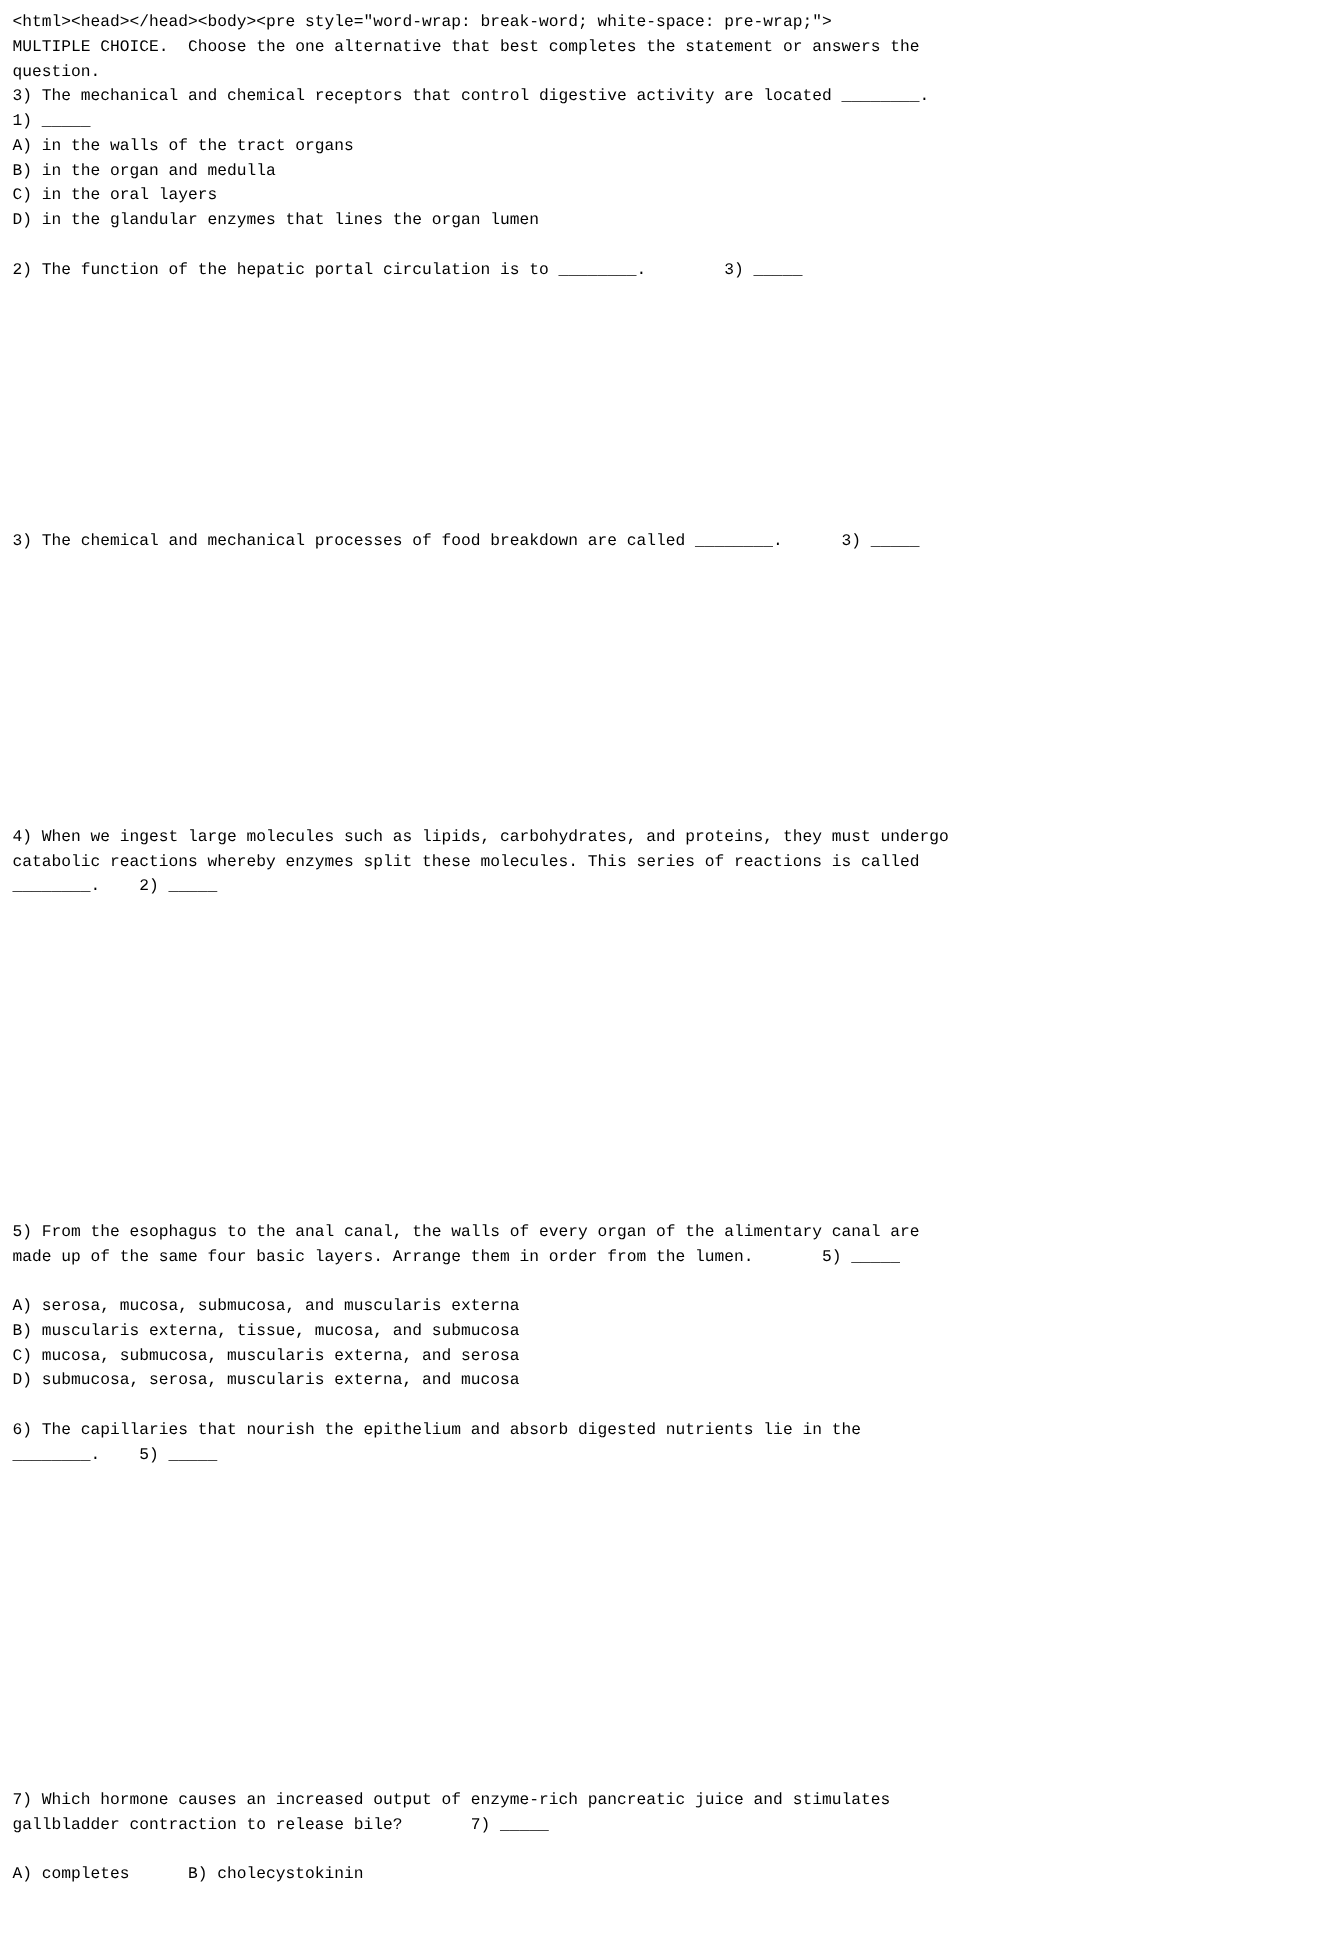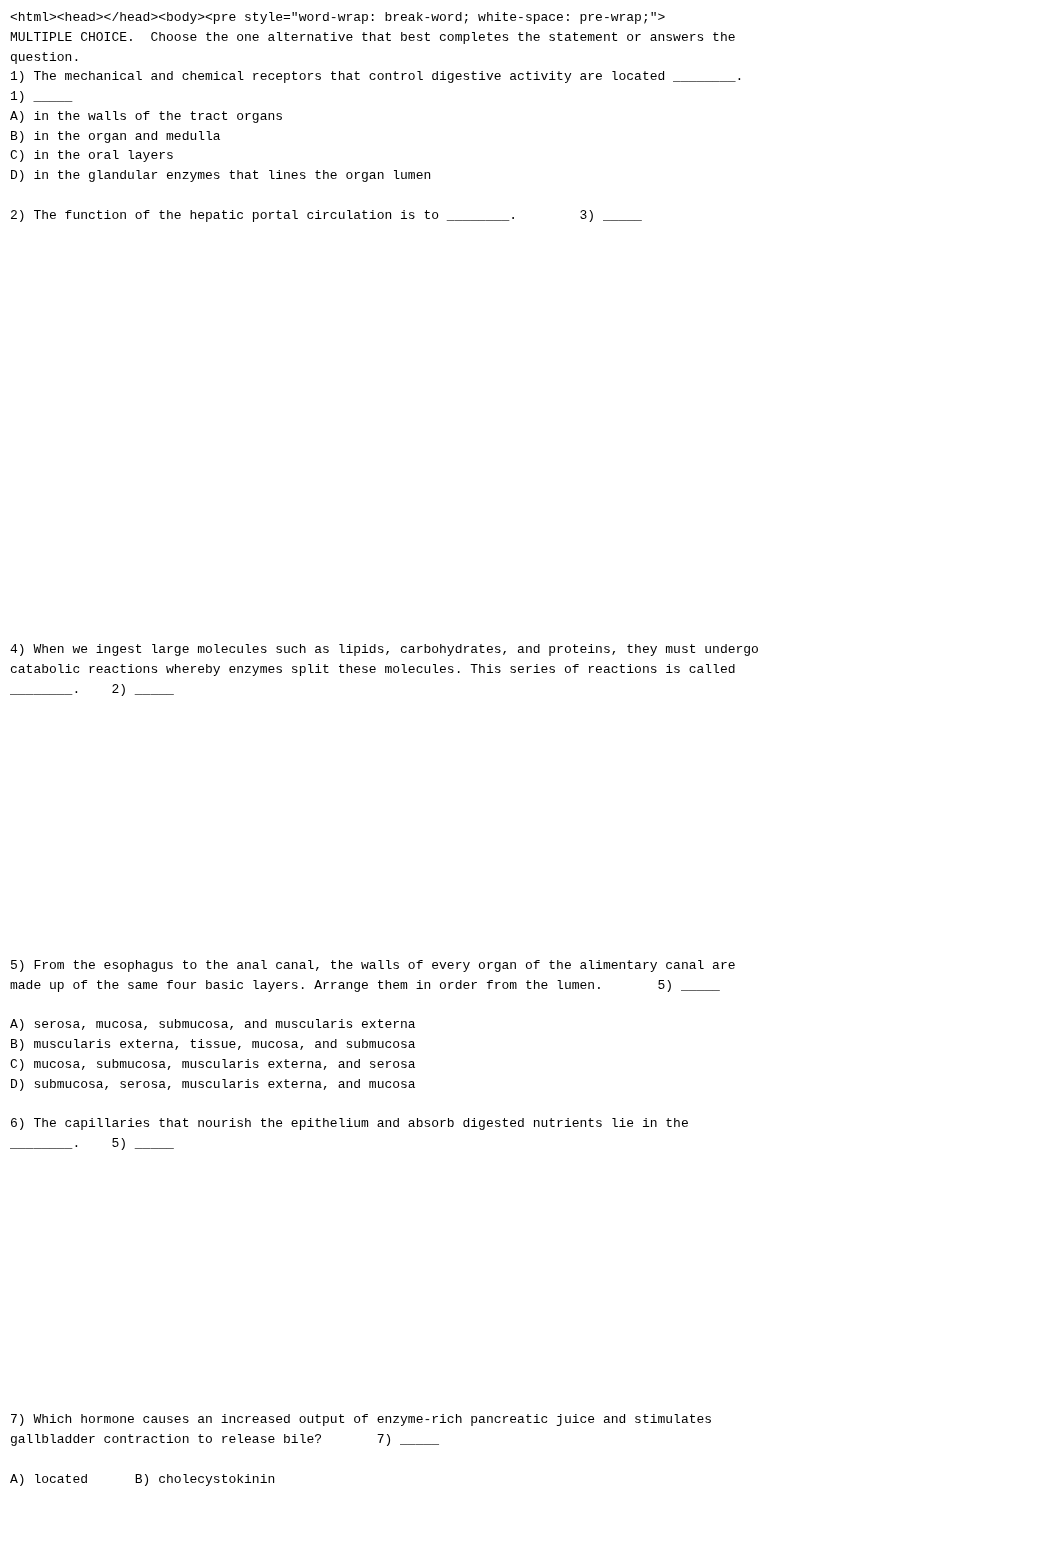--- a/index.html
+++ b/index.html
@@ -28,33 +28,34 @@
       line-height: 1.52;
     }
   </style>
 </head>
 <body>
 
 <div class="page-container">
   <div class="content-block"><span>&lt;html&gt;&lt;head&gt;&lt;/head&gt;&lt;body&gt;&lt;pre style="word-wrap: break-word; white-space: pre-wrap;"&gt;</span>
 <span>MULTIPLE CHOICE.  Choose the one alternative that best completes the statement or answers the</span>
 <span>question.</span>
-<span>1) The mechanical and chemical receptors that control digestive activity are located ________.</span>
+<span>3) The mechanical and chemical receptors that control digestive activity are located ________.</span>
 <span>1) _____</span>
 <span>A) in the walls of the tract organs</span>
 <span>B) in the organ and medulla</span>
 <span>C) in the oral layers</span>
 <span>D) in the glandular enzymes that lines the organ lumen</span>
 
 <span>2) The function of the hepatic portal circulation is to ________.        3) _____</span>
 
 
 
 
 <br><br><br><br><br>
+<span>3) The chemical and mechanical processes of food breakdown are called ________.      3) _____</span>
 
 
 
 
 <br><br><br><br><br><br>
 <span>4) When we ingest large molecules such as lipids, carbohydrates, and proteins, they must undergo</span>
 <span>catabolic reactions whereby enzymes split these molecules. This series of reactions is called</span>
 <span>________.    2) _____</span>
 
 
@@ -72,21 +73,21 @@
 <span>6) The capillaries that nourish the epithelium and absorb digested nutrients lie in the</span>
 <span>________.    5) _____</span>
 
 
 
 
 <br><br><br><br><br><br><br><br>
 <span>7) Which hormone causes an increased output of enzyme-rich pancreatic juice and stimulates</span>
 <span>gallbladder contraction to release bile?       7) _____</span>
 
-<span>A) located      B) cholecystokinin</span>
+<span>A) completes      B) cholecystokinin</span>
 
 
 
 
 <br><br><br><br><br>
 
 
 
 
 

